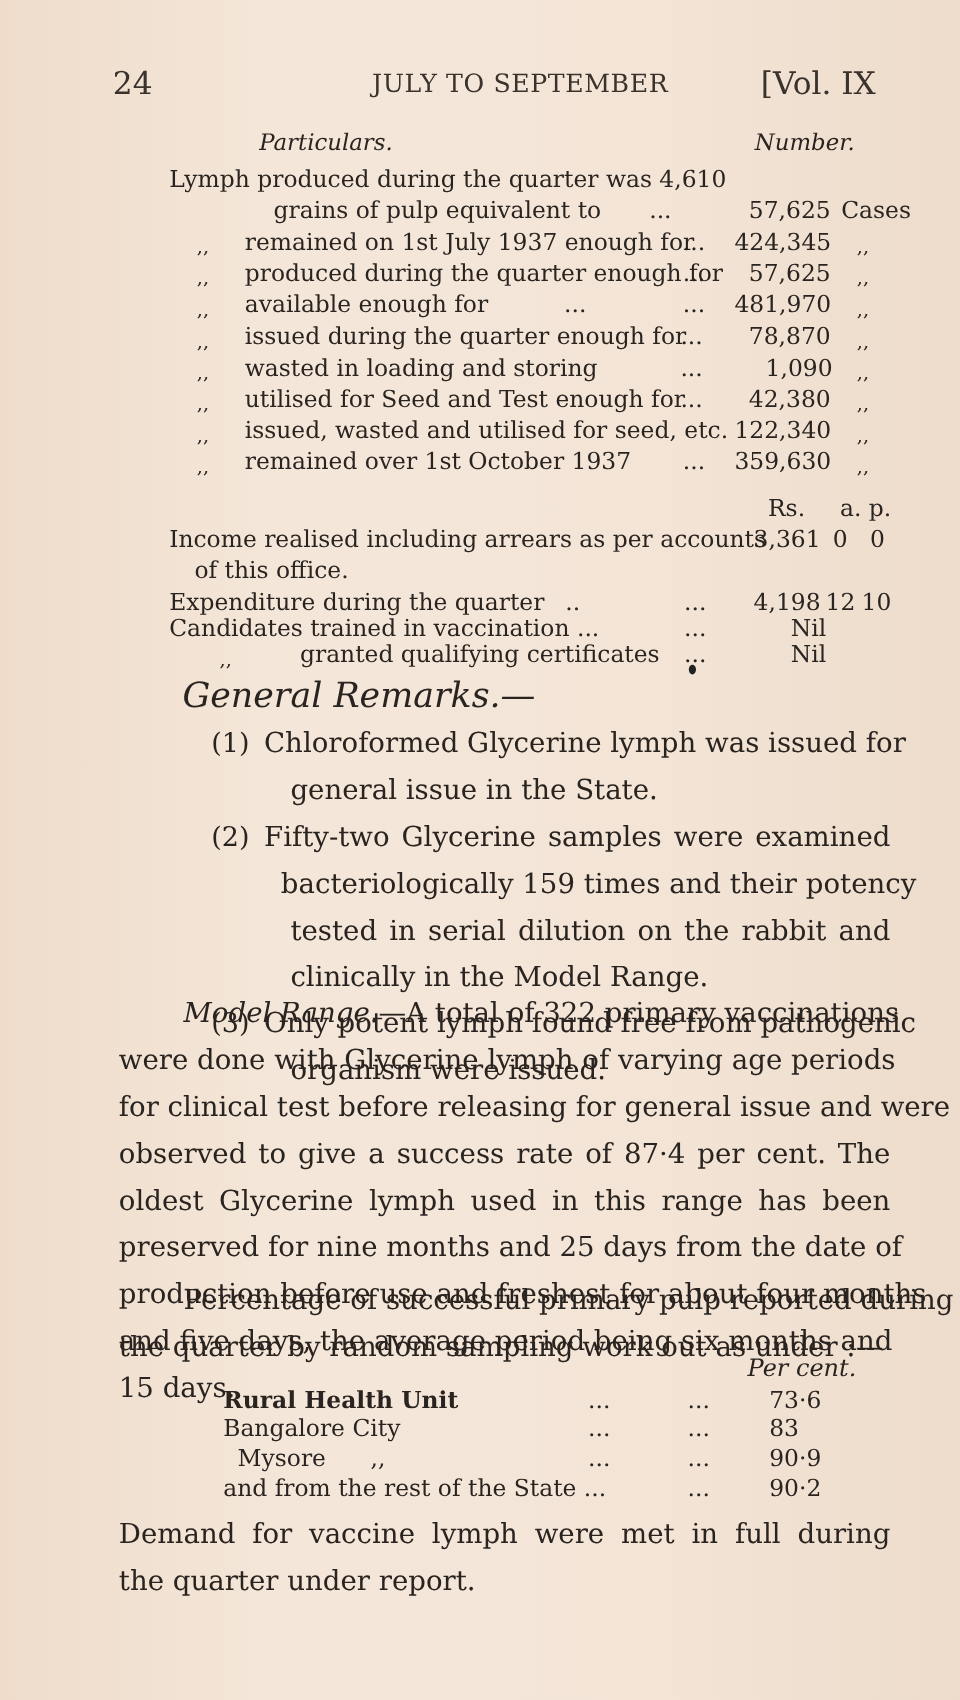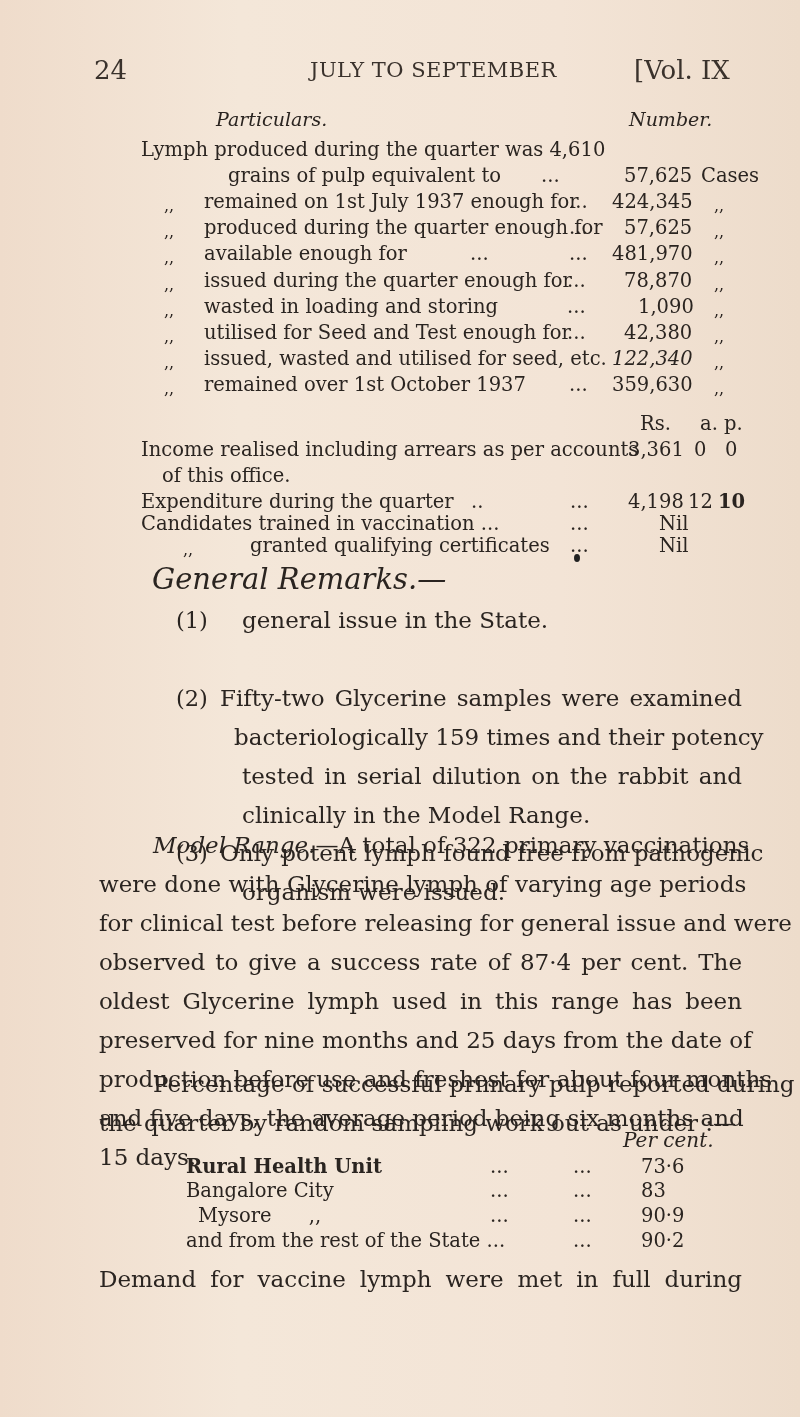--- a/index.html
+++ b/index.html
@@ -111,21 +111,21 @@
     <div class="abs row ditto" style="left:702px; top:298px;">,,</div>
 
     <div class="abs row ditto" style="left:152px; top:324px;">,,</div>
     <div class="abs row" style="left:192px; top:320px;">utilised for Seed and Test enough for</div>
     <div class="abs row" style="left:555px; top:320px;">...</div>
     <div class="abs row" style="left:612px; top:320px;">42,380</div>
     <div class="abs row ditto" style="left:702px; top:324px;">,,</div>
 
     <div class="abs row ditto" style="left:152px; top:350px;">,,</div>
     <div class="abs row" style="left:192px; top:346px;">issued, wasted and utilised for seed, etc.</div>
-    <div class="abs row" style="left:600px; top:346px;font-style:italic;">122,340</div>
+    <div class="abs row" style="left:600px; top:346px;">122,340</div>
     <div class="abs row ditto" style="left:702px; top:350px;">,,</div>
 
     <div class="abs row ditto" style="left:152px; top:376px;">,,</div>
     <div class="abs row" style="left:192px; top:372px;">remained over 1st October 1937</div>
     <div class="abs row" style="left:557px; top:372px;">...</div>
     <div class="abs row" style="left:600px; top:372px;">359,630</div>
     <div class="abs row ditto" style="left:702px; top:376px;">,,</div>
   </div>
 
   <div>
@@ -137,39 +137,40 @@
     <div class="abs row" style="left:150px; top:463px;">of this office.</div>
     <div class="abs row" style="left:616px; top:437px;">3,361</div>
     <div class="abs row" style="left:682px; top:437px;">0</div>
     <div class="abs row" style="left:713px; top:437px;">0</div>
 
     <div class="abs row" style="left:129px; top:489px;">Expenditure during the quarter</div>
     <div class="abs row" style="left:459px; top:489px;">..</div>
     <div class="abs row" style="left:558px; top:489px;">...</div>
     <div class="abs row" style="left:616px; top:489px;">4,198</div>
     <div class="abs row" style="left:676px; top:489px;">12</div>
-    <div class="abs row" style="left:706px; top:489px;font-weight:bold;">10</div>
+    <div class="abs row" style="left:706px; top:489px;">10</div>
 
     <div class="abs row" style="left:129px; top:511px;">Candidates trained in vaccination ...</div>
     <div class="abs row" style="left:558px; top:511px;">...</div>
     <div class="abs row" style="left:647px; top:511px;">Nil</div>
 
     <div class="abs row ditto" style="left:171px; top:537px;">,,</div>
     <div class="abs row" style="left:238px; top:533px;">granted qualifying certificates</div>
     <div class="abs row" style="left:558px; top:533px;">...</div>
     <div class="abs row" style="left:647px; top:533px;">Nil</div>
   </div>
 
   <div class="mark" style="left:562px; top:554px;"></div>
 
   <div class="abs italic" style="left:140px; top:562px; font-size:29px;">General Remarks.—</div>
 
   <div>
     <div class="remark" style="left:164px; top:601px;">(1)</div>
     <div class="para" style="left:208px; top:601px; width:522px;">
+      <span class="para-line">Chloroformed Glycerine lymph was issued for</span>
       <span class="para-line last" style="padding-left:22px;">general issue in the State.</span>
     </div>
 
     <div class="remark" style="left:164px; top:679px;">(2)</div>
     <div class="para" style="left:208px; top:679px; width:522px;">
       <span class="para-line">Fifty-two Glycerine samples were examined</span>
       <span class="para-line" style="margin-left:14px;">bacteriologically 159 times and their potency</span>
       <span class="para-line" style="margin-left:22px;">tested in serial dilution on the rabbit and</span>
       <span class="para-line last" style="margin-left:22px;">clinically in the Model Range.</span>
     </div>
@@ -216,15 +217,16 @@
     <div class="abs row" style="left:561px; top:1203px;">...</div>
     <div class="abs row" style="left:629px; top:1203px;">90·9</div>
 
     <div class="abs row" style="left:174px; top:1228px;">and from the rest of the State ...</div>
     <div class="abs row" style="left:561px; top:1228px;">...</div>
     <div class="abs row" style="left:629px; top:1228px;">90·2</div>
   </div>
 
   <div class="para" style="left:87px; top:1260px; width:643px;">
     <span class="para-line" style="">Demand for vaccine lymph were met in full during</span>
+    <span class="para-line last">the quarter under report.</span>
   </div>
 
 </div>
 
 </body></html>

